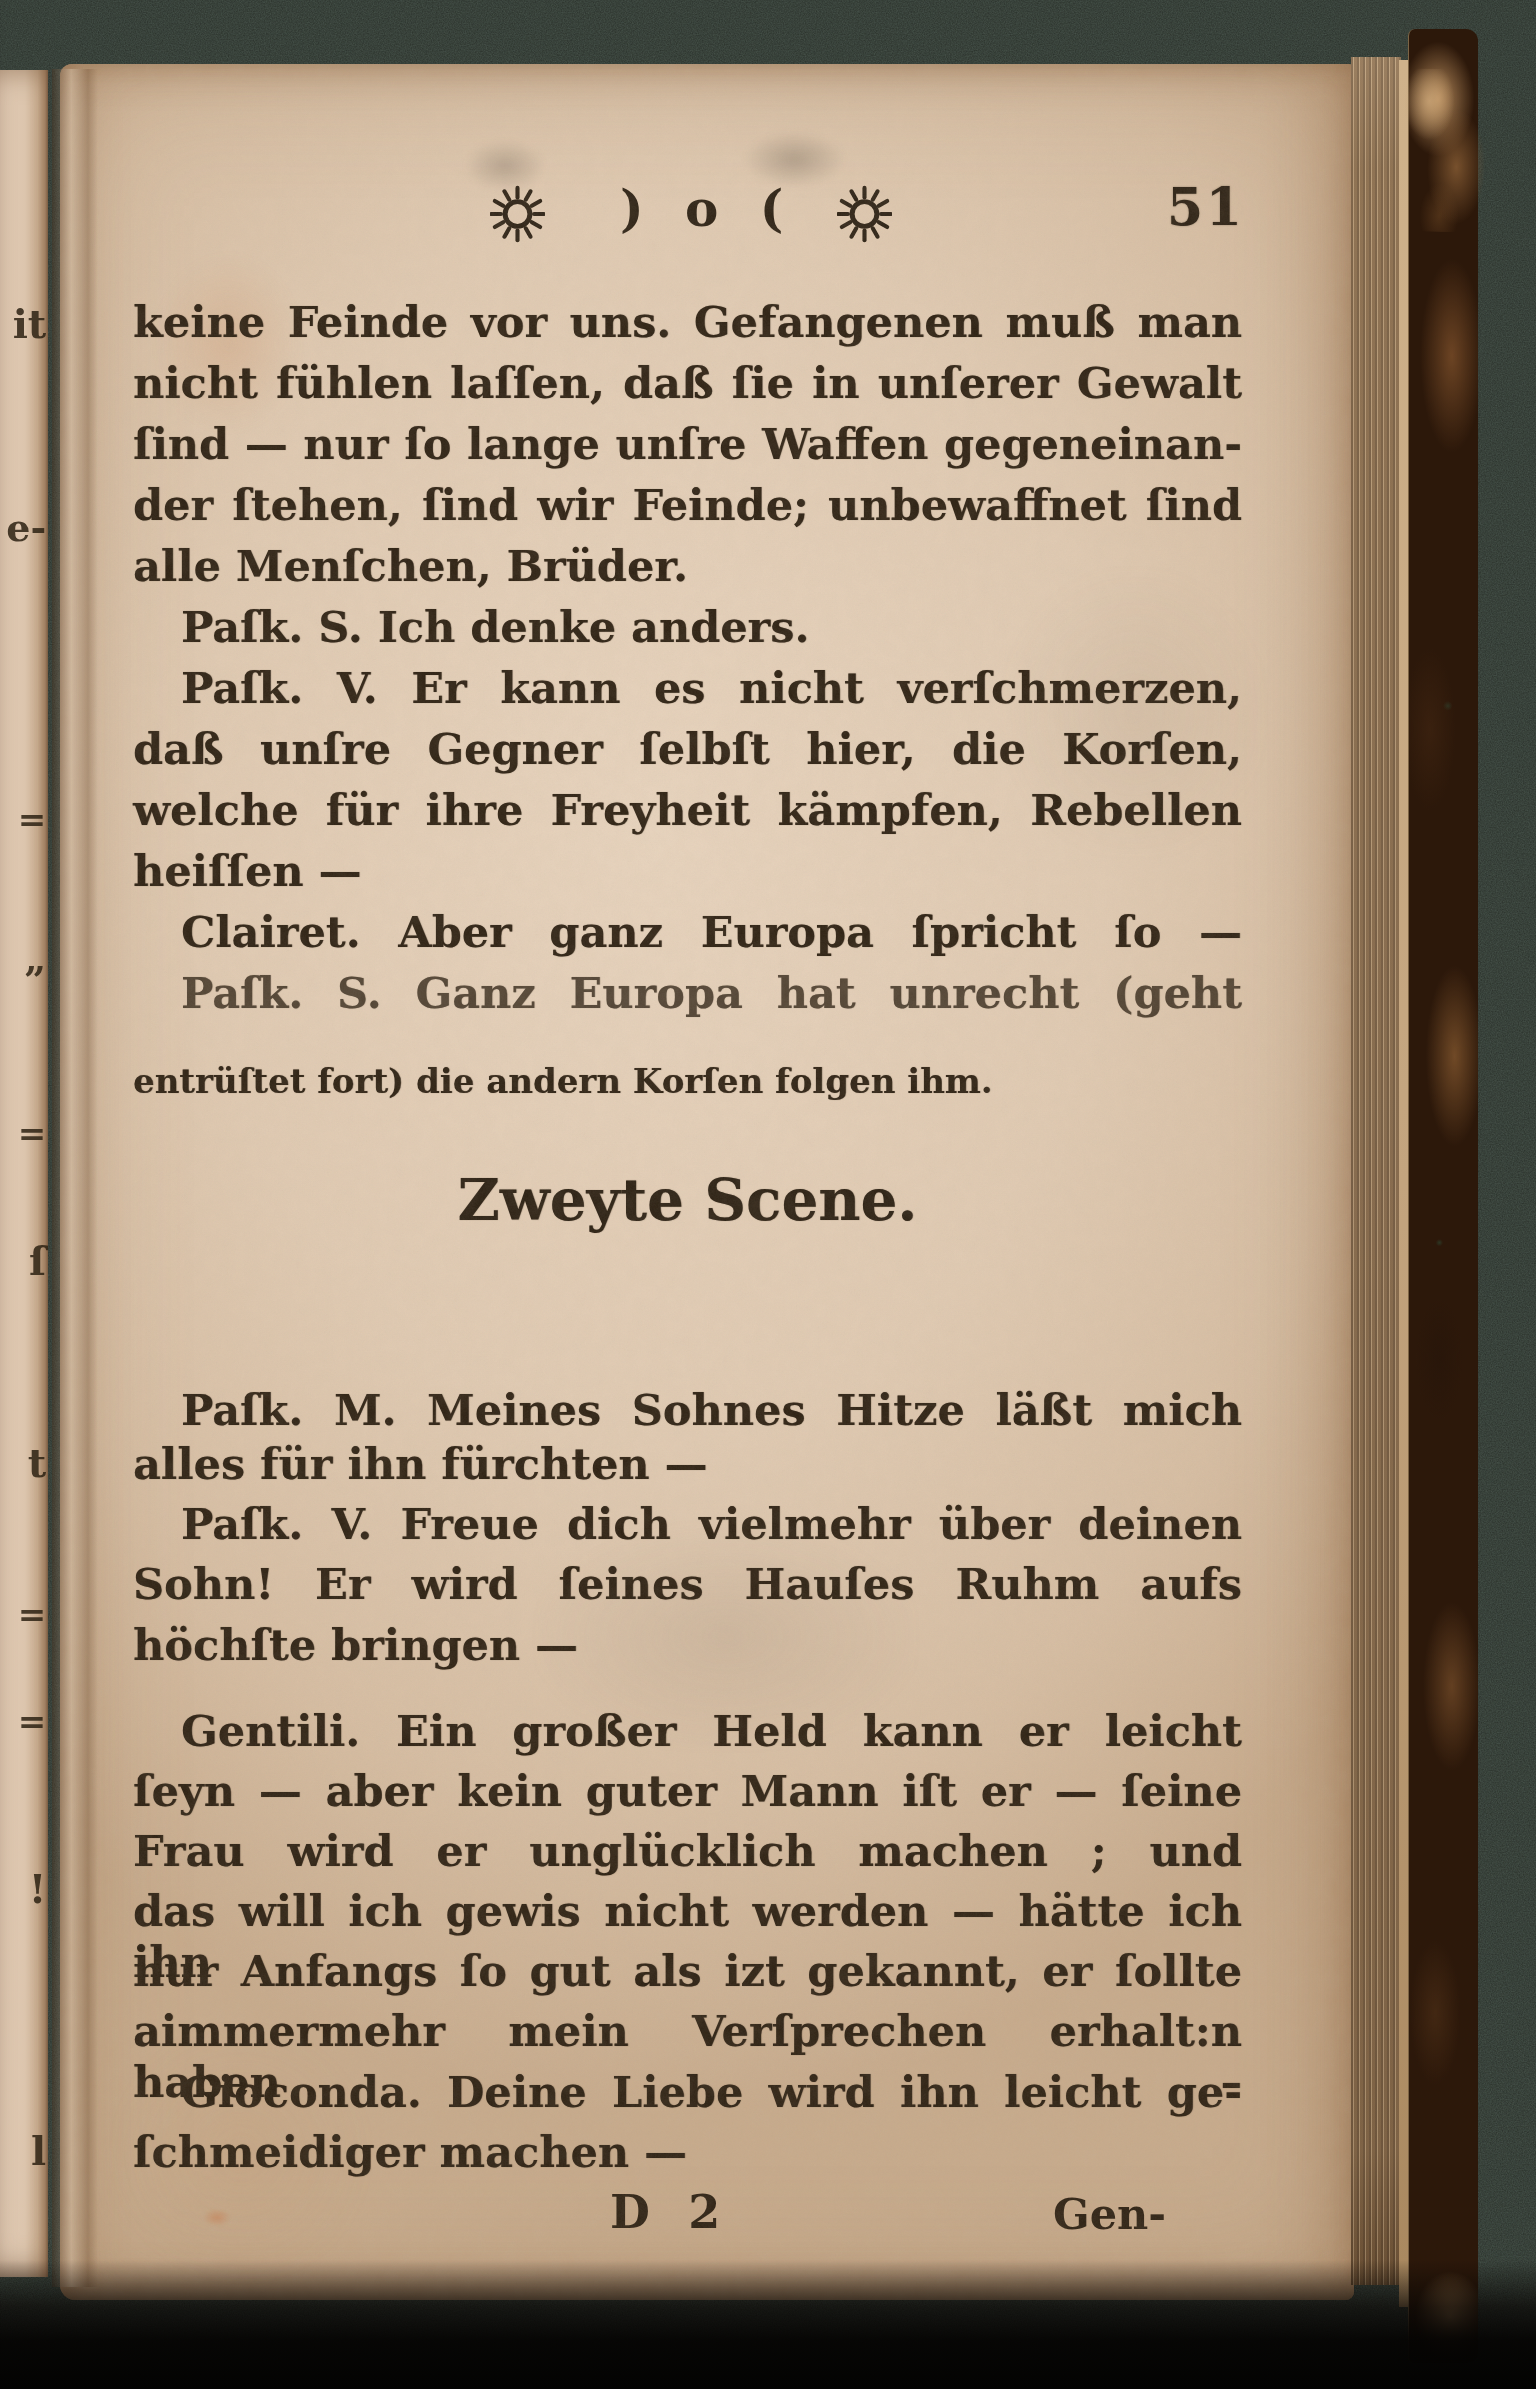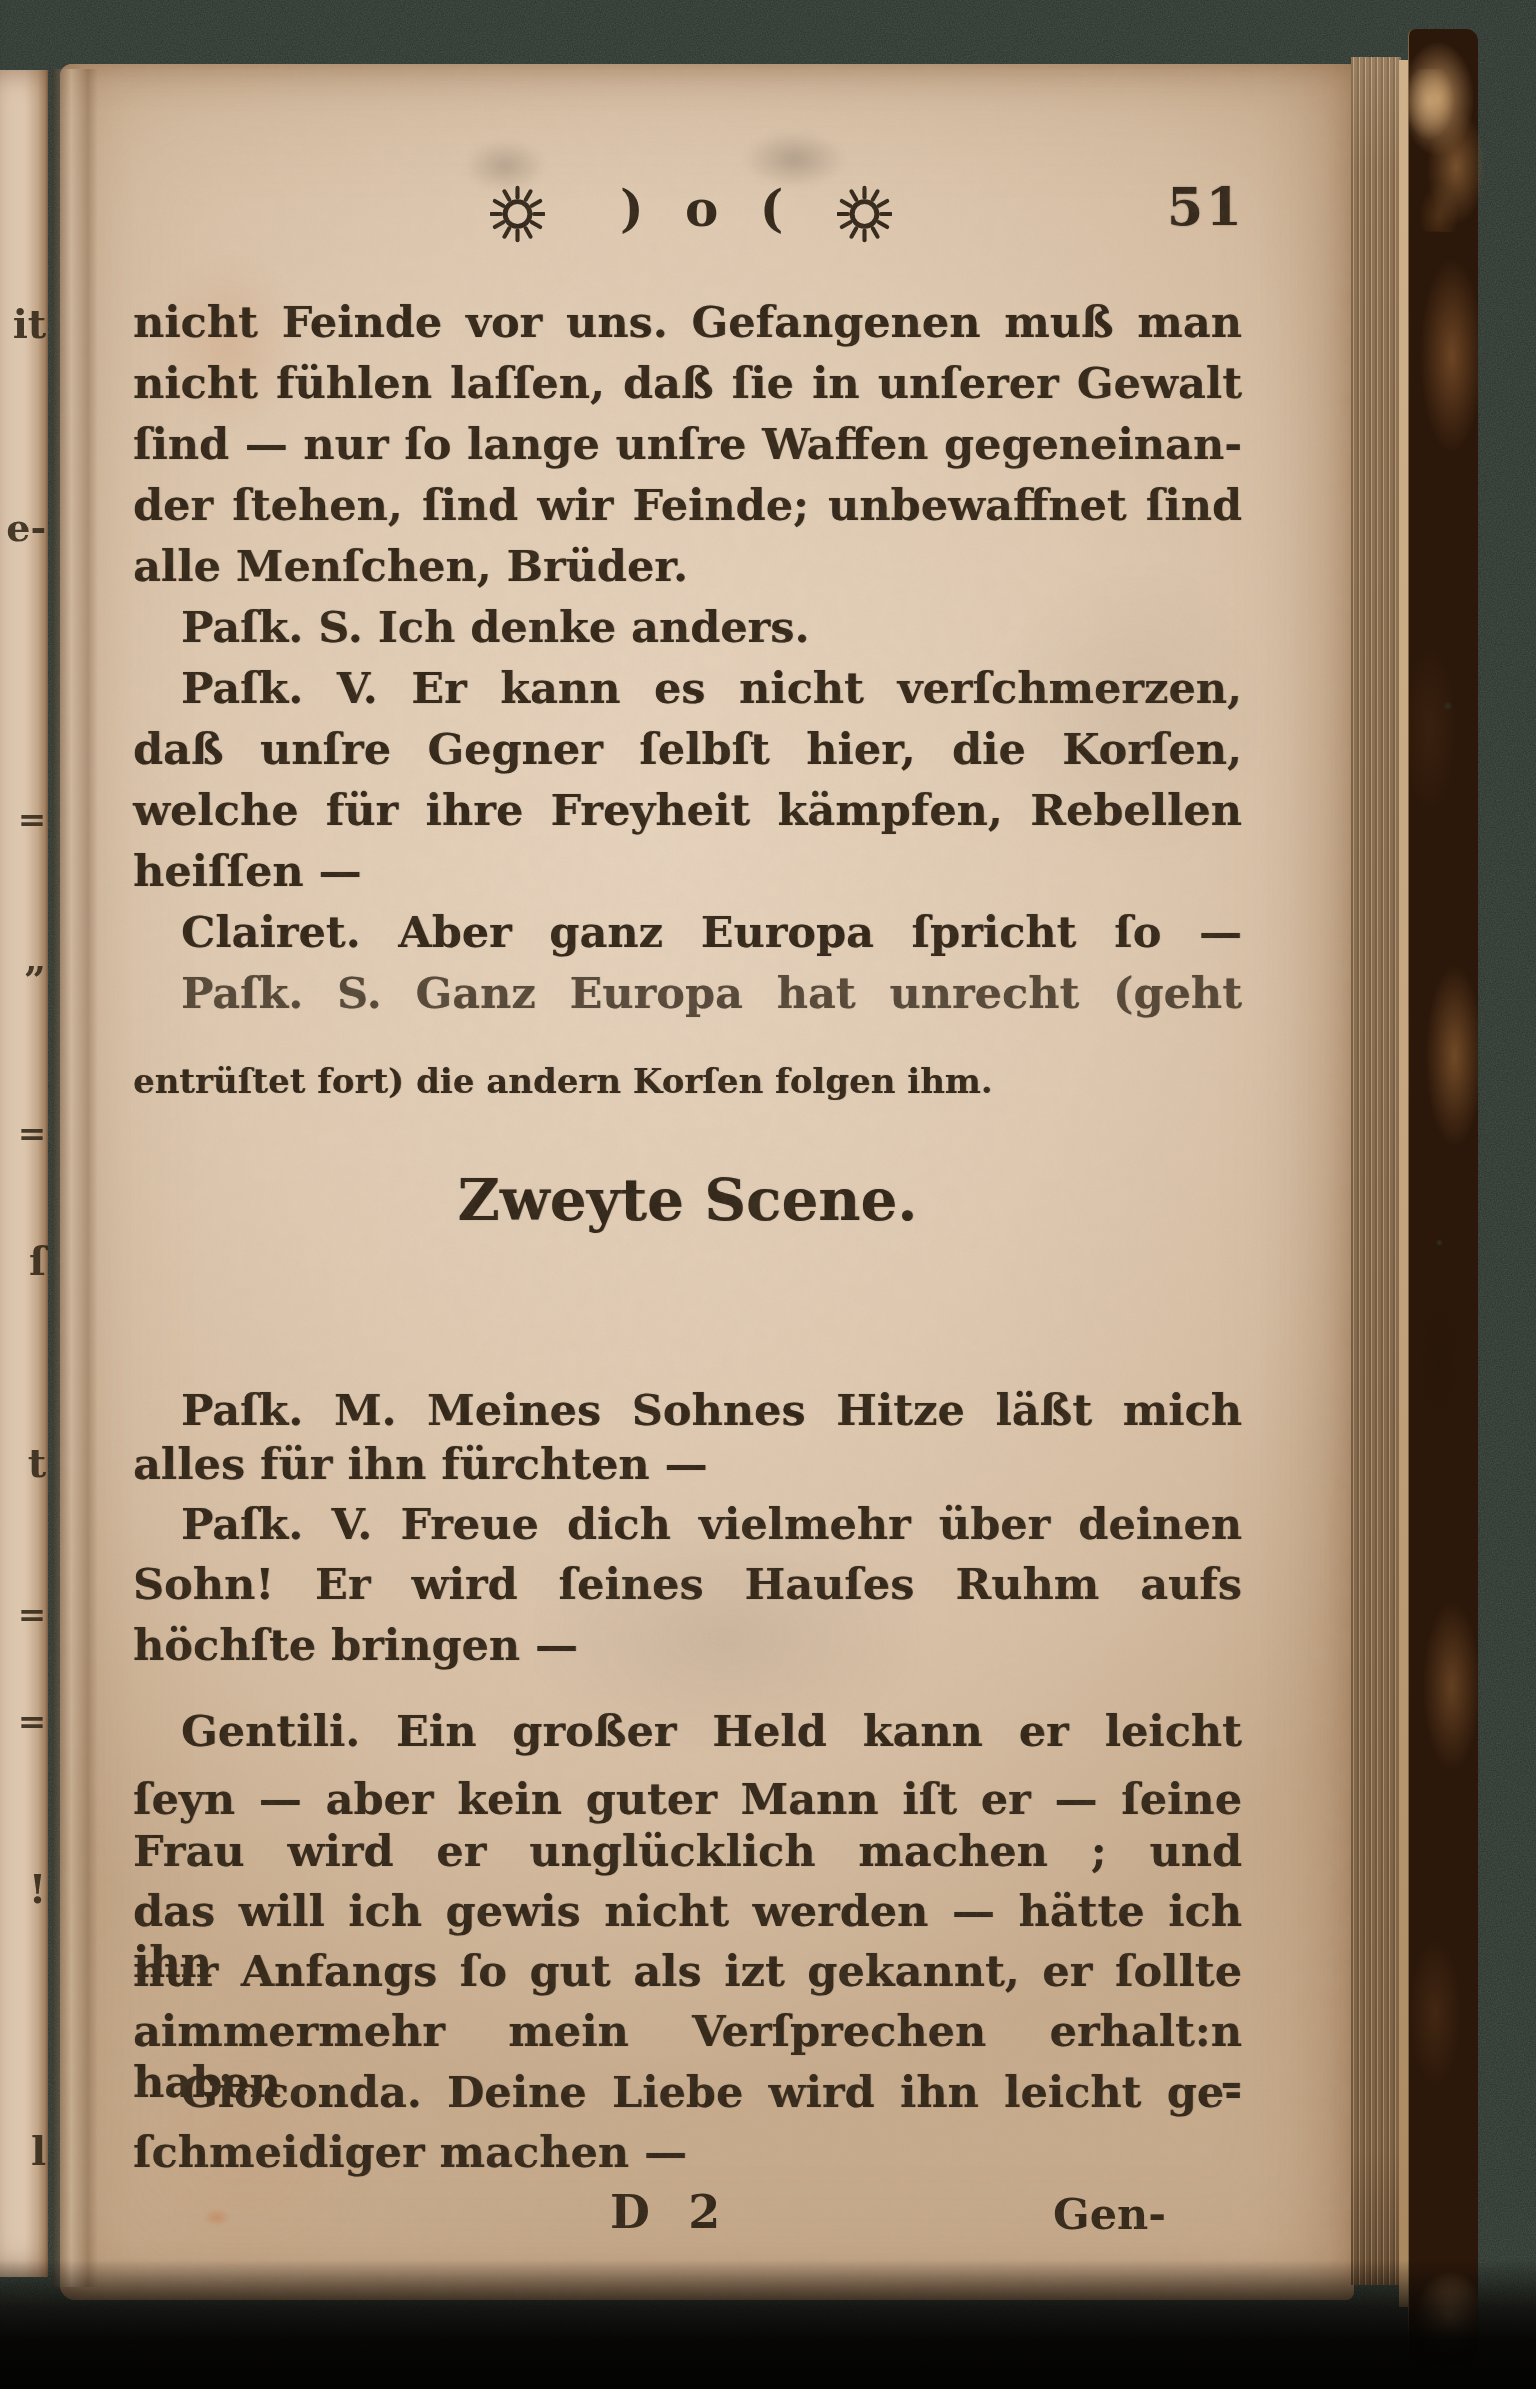--- a/index.html
+++ b/index.html
@@ -169,21 +169,21 @@
           <line x1="9.6" y1="14" x2="3.5" y2="10.5"></line>
         <line x1="14" y1="9.6" x2="10.5" y2="3.5"></line>
           <line x1="20" y1="8" x2="20" y2="1"></line>
         <line x1="26" y1="9.6" x2="29.5" y2="3.5"></line>
           <line x1="30.4" y1="14" x2="36.5" y2="10.5"></line>
       </g>
     </svg>
     <span class="page-number">51</span>
 
     <div class="tblock" id="block1" style="top:233px;">
-        <div class="line just" style="top: 0px;">nicht Feinde vor uns. Gefangenen muß man</div>
+        <div class="line just" style="top: 0px;">keine Feinde vor uns. Gefangenen muß man</div>
         <div class="line just" style="top: 61px;">nicht fühlen laſſen, daß ſie in unſerer Gewalt</div>
         <div class="line just" style="top: 122px;">ſind — nur ſo lange unſre Waffen gegeneinan-</div>
         <div class="line just" style="top: 183px;">der ſtehen, ſind wir Feinde; unbewaffnet ſind</div>
         <div class="line" style="top: 244px;">alle Menſchen, Brüder.</div>
         <div class="line indent" style="top: 305px;">Paſk. S. Ich denke anders.</div>
         <div class="line just indent" style="top: 366px;">Paſk. V. Er kann es nicht verſchmerzen,</div>
         <div class="line just" style="top: 427px;">daß unſre Gegner ſelbſt hier, die Korſen,</div>
         <div class="line just" style="top: 488px;">welche für ihre Freyheit kämpfen, Rebellen</div>
         <div class="line" style="top: 549px;">heiſſen —</div>
         <div class="line just indent" style="top: 610px;">Clairet. Aber ganz Europa ſpricht ſo —</div>
@@ -193,21 +193,21 @@
 
     <div class="scene-heading">Zweyte Scene.</div>
 
     <div class="tblock" id="block2" style="top:1315px;">
         <div class="line just indent" style="top: 6px;">Paſk. M. Meines Sohnes Hitze läßt mich</div>
         <div class="line" style="top: 60px;">alles für ihn fürchten —</div>
         <div class="line just indent" style="top: 120px;">Paſk. V. Freue dich vielmehr über deinen</div>
         <div class="line just" style="top: 180px;">Sohn! Er wird ſeines Hauſes Ruhm aufs</div>
         <div class="line" style="top: 241px;">höchſte bringen —</div>
         <div class="line just indent" style="top: 327px;">Gentili. Ein großer Held kann er leicht</div>
-        <div class="line just" style="top: 387px; margin-top: 8px;">ſeyn — aber kein guter Mann iſt er — ſeine</div>
+        <div class="line just" style="top: 387px;">ſeyn — aber kein guter Mann iſt er — ſeine</div>
         <div class="line just" style="top: 447px;">Frau wird er unglücklich machen ; und</div>
         <div class="line just" style="top: 507px;">das will ich gewis nicht werden — hätte ich ihn</div>
         <div class="line just" style="top: 567px;">nur Anfangs ſo gut als izt gekannt, er ſollte</div>
         <div class="line just" style="top: 627px;">aimmermehr mein Verſprechen erhalt:n haben –</div>
         <div class="line just indent" style="top: 688px;">Gioconda. Deine Liebe wird ihn leicht ge-</div>
         <div class="line" style="top: 748px;">ſchmeidiger machen —</div>
       </div>
 
     <span class="sig-mark">D 2</span>
     <span class="catchword">Gen-</span>

